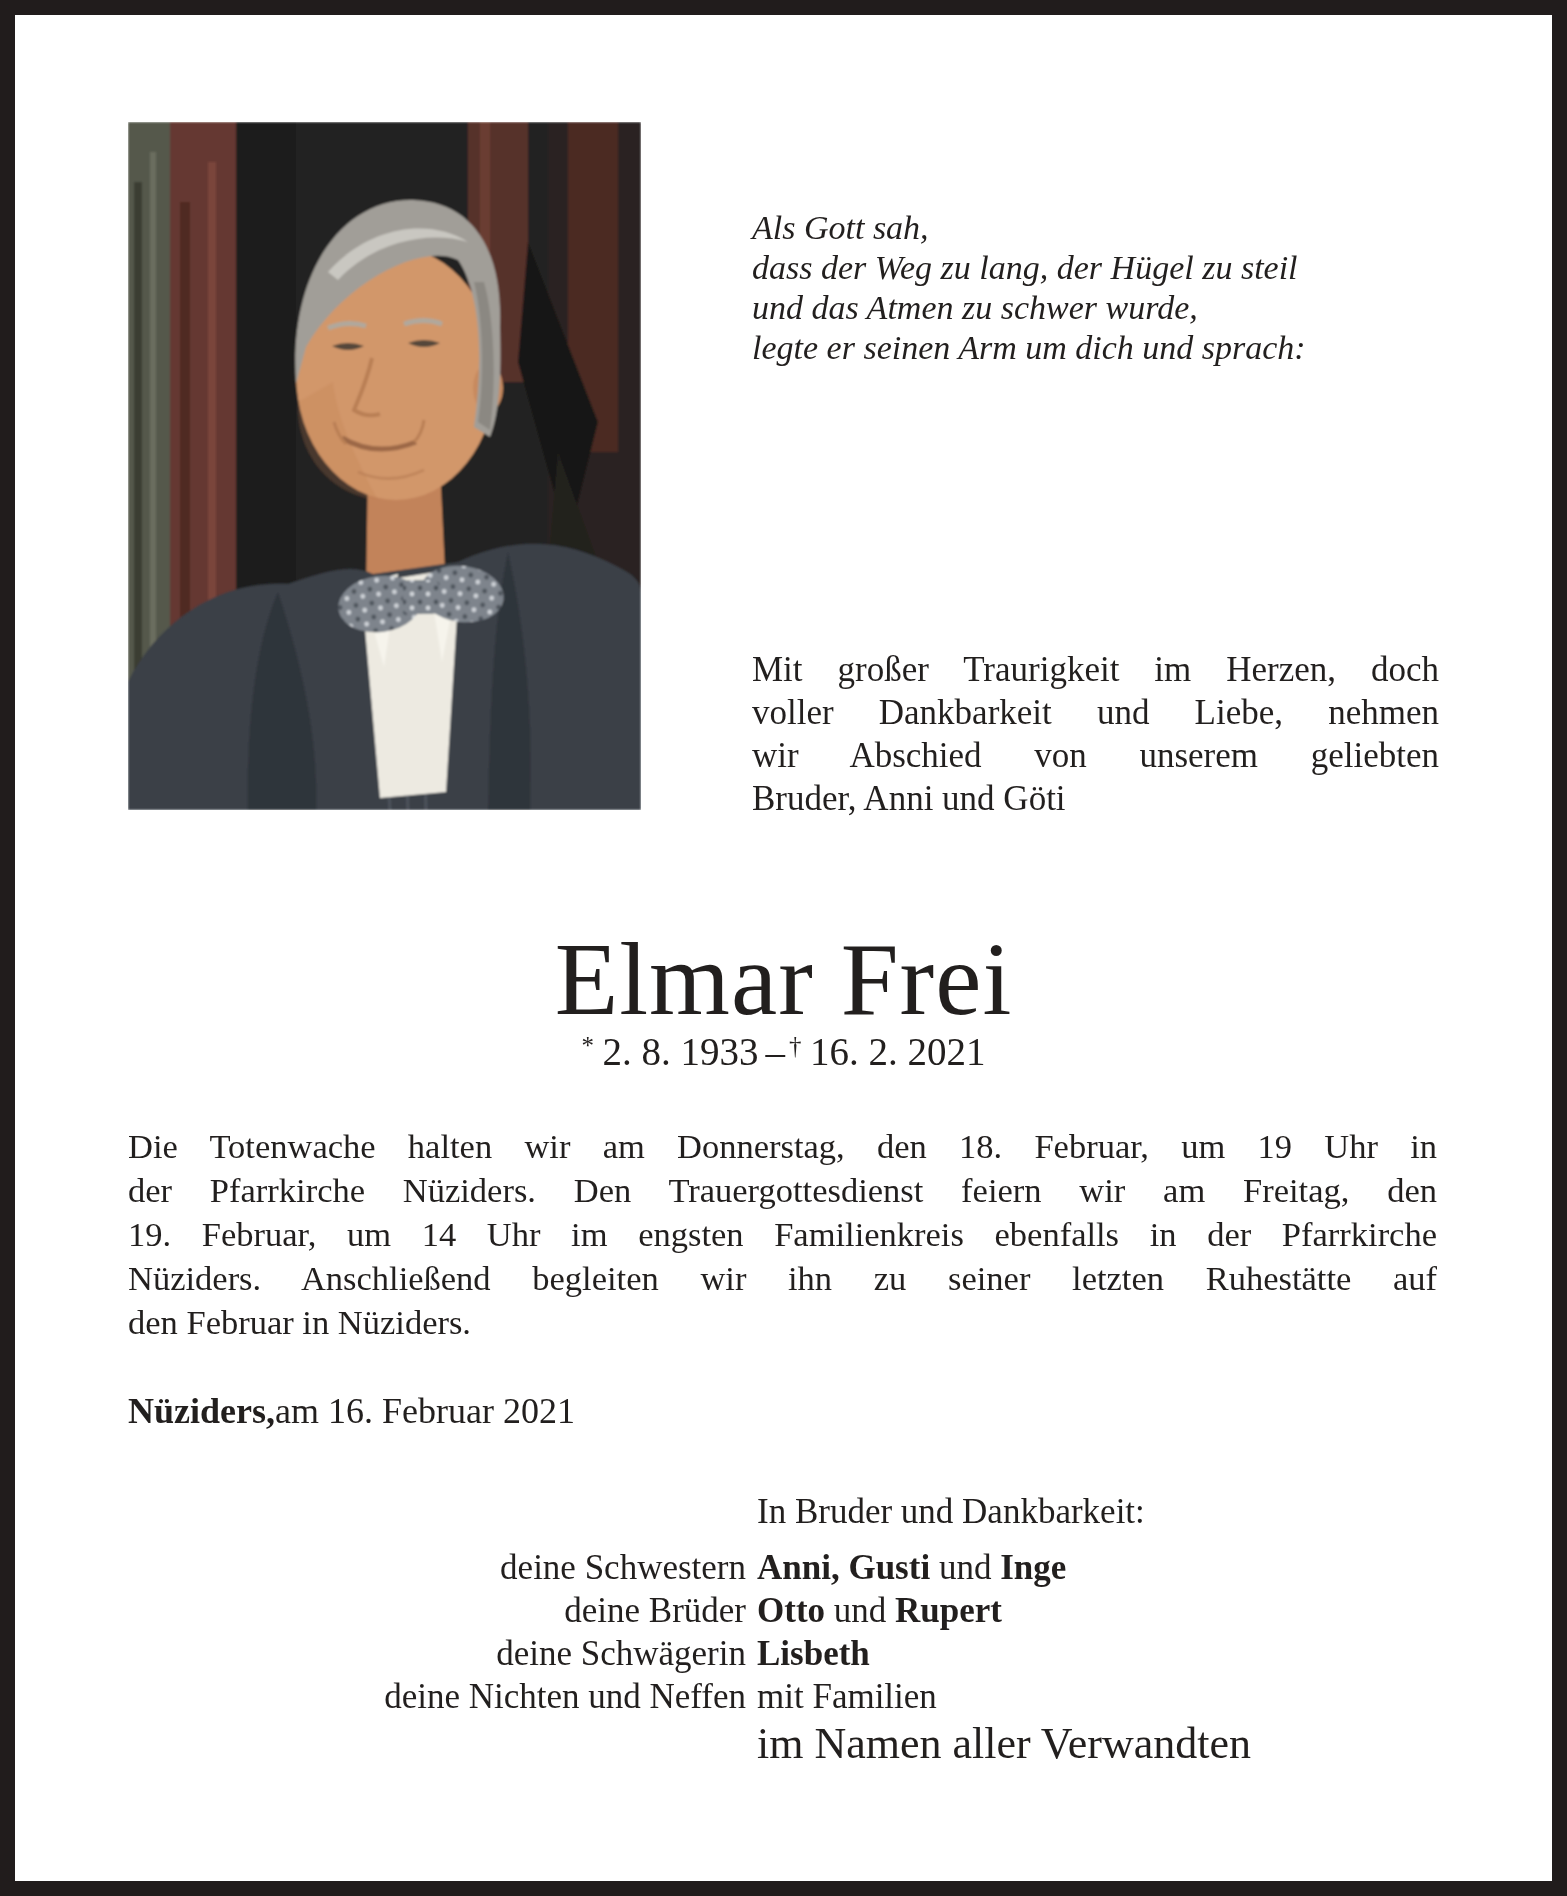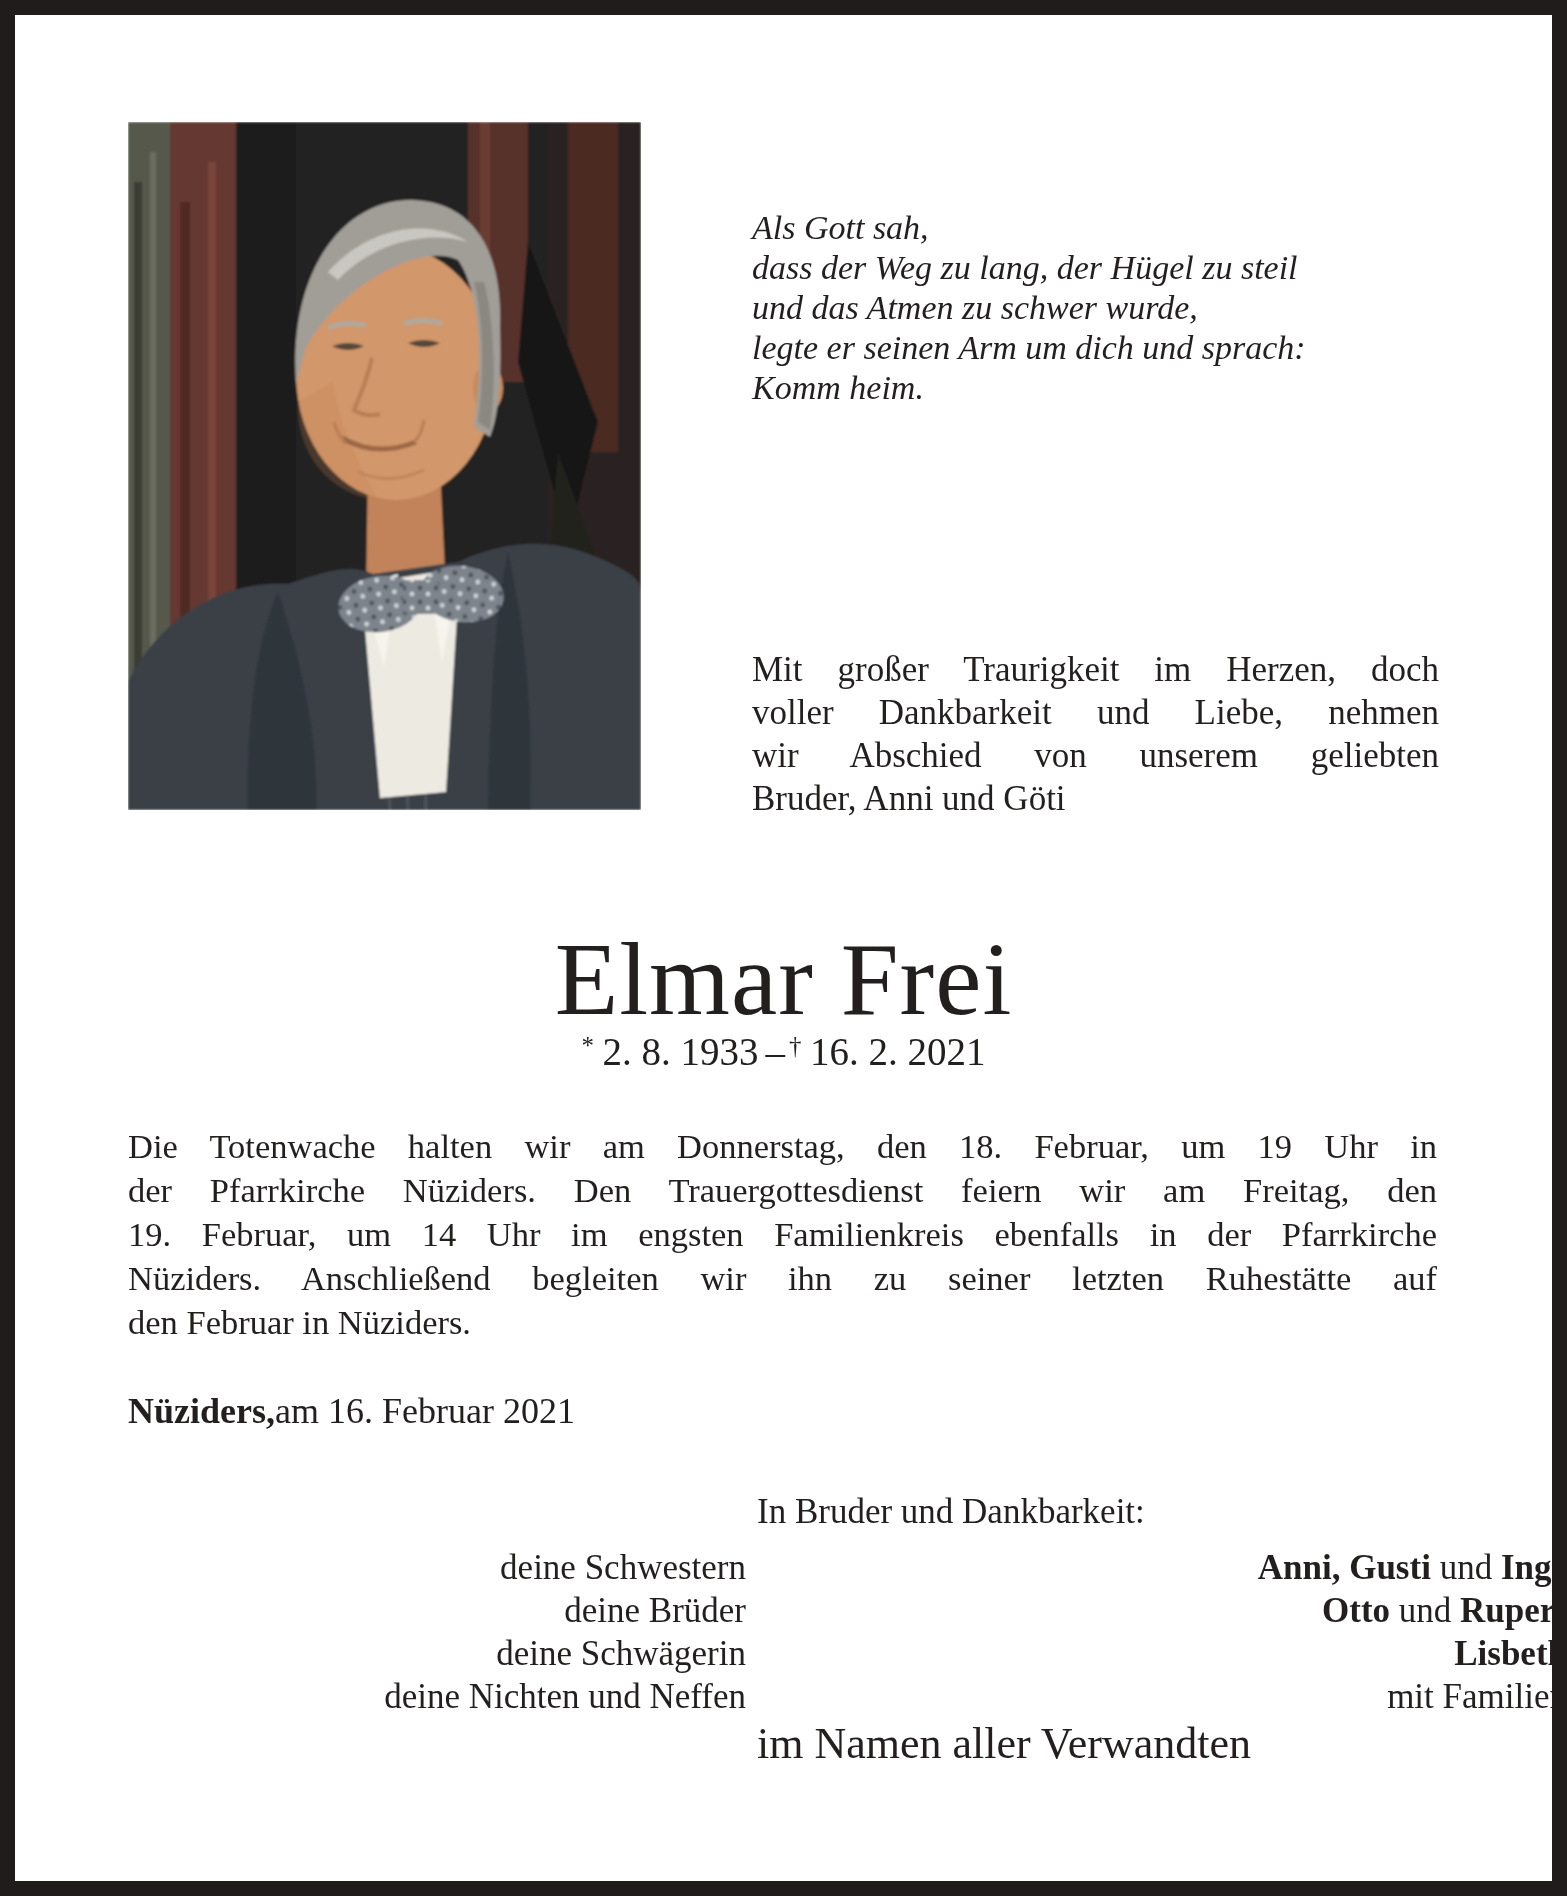--- a/index.html
+++ b/index.html
@@ -65,21 +65,21 @@
   .dateline .place { font-weight: bold; }
   .dateline .date { }
   .closing-heading {
     position: absolute; left: 757px; top: 1492px;
     font-size: 35px;
   }
   .mourners {
     position: absolute; left: 0; top: 1546px; width: 1567px;
     font-size: 35px;
   }
-  .mourner-row { display: flex; height: 43px; line-height: 43px; justify-content: space-between; }
+  .mourner-row { display: flex; height: 43px; line-height: 43px; }
   .m-label {
     width: 752px; box-sizing: border-box;
     text-align: right; padding-right: 6px;
     flex: none;
   }
   .m-names { padding-left: 5px; white-space: nowrap; }
   .bold { font-weight: bold; }
   .closing-footer {
     position: absolute; left: 757px; top: 1718px;
     font-size: 44px;
@@ -165,21 +165,20 @@
       </g>
     </g>
   </svg>
 </div>
 
 <div class="poem">
     <div>Als Gott sah,</div>
     <div>dass der Weg zu lang, der Hügel zu steil</div>
     <div>und das Atmen zu schwer wurde,</div>
     <div>legte er seinen Arm um dich und sprach:</div>
-    <div>Komm heim.</div>
   </div>
 
 <div class="intro">
     <div class="jline">Mit großer Traurigkeit im Herzen, doch</div>
     <div class="jline">voller Dankbarkeit und Liebe, nehmen</div>
     <div class="jline">wir Abschied von unserem geliebten</div>
     <div class="jline last">Bruder, Anni und Göti</div>
   </div>
 
 <div class="name">Elmar Frei</div>

